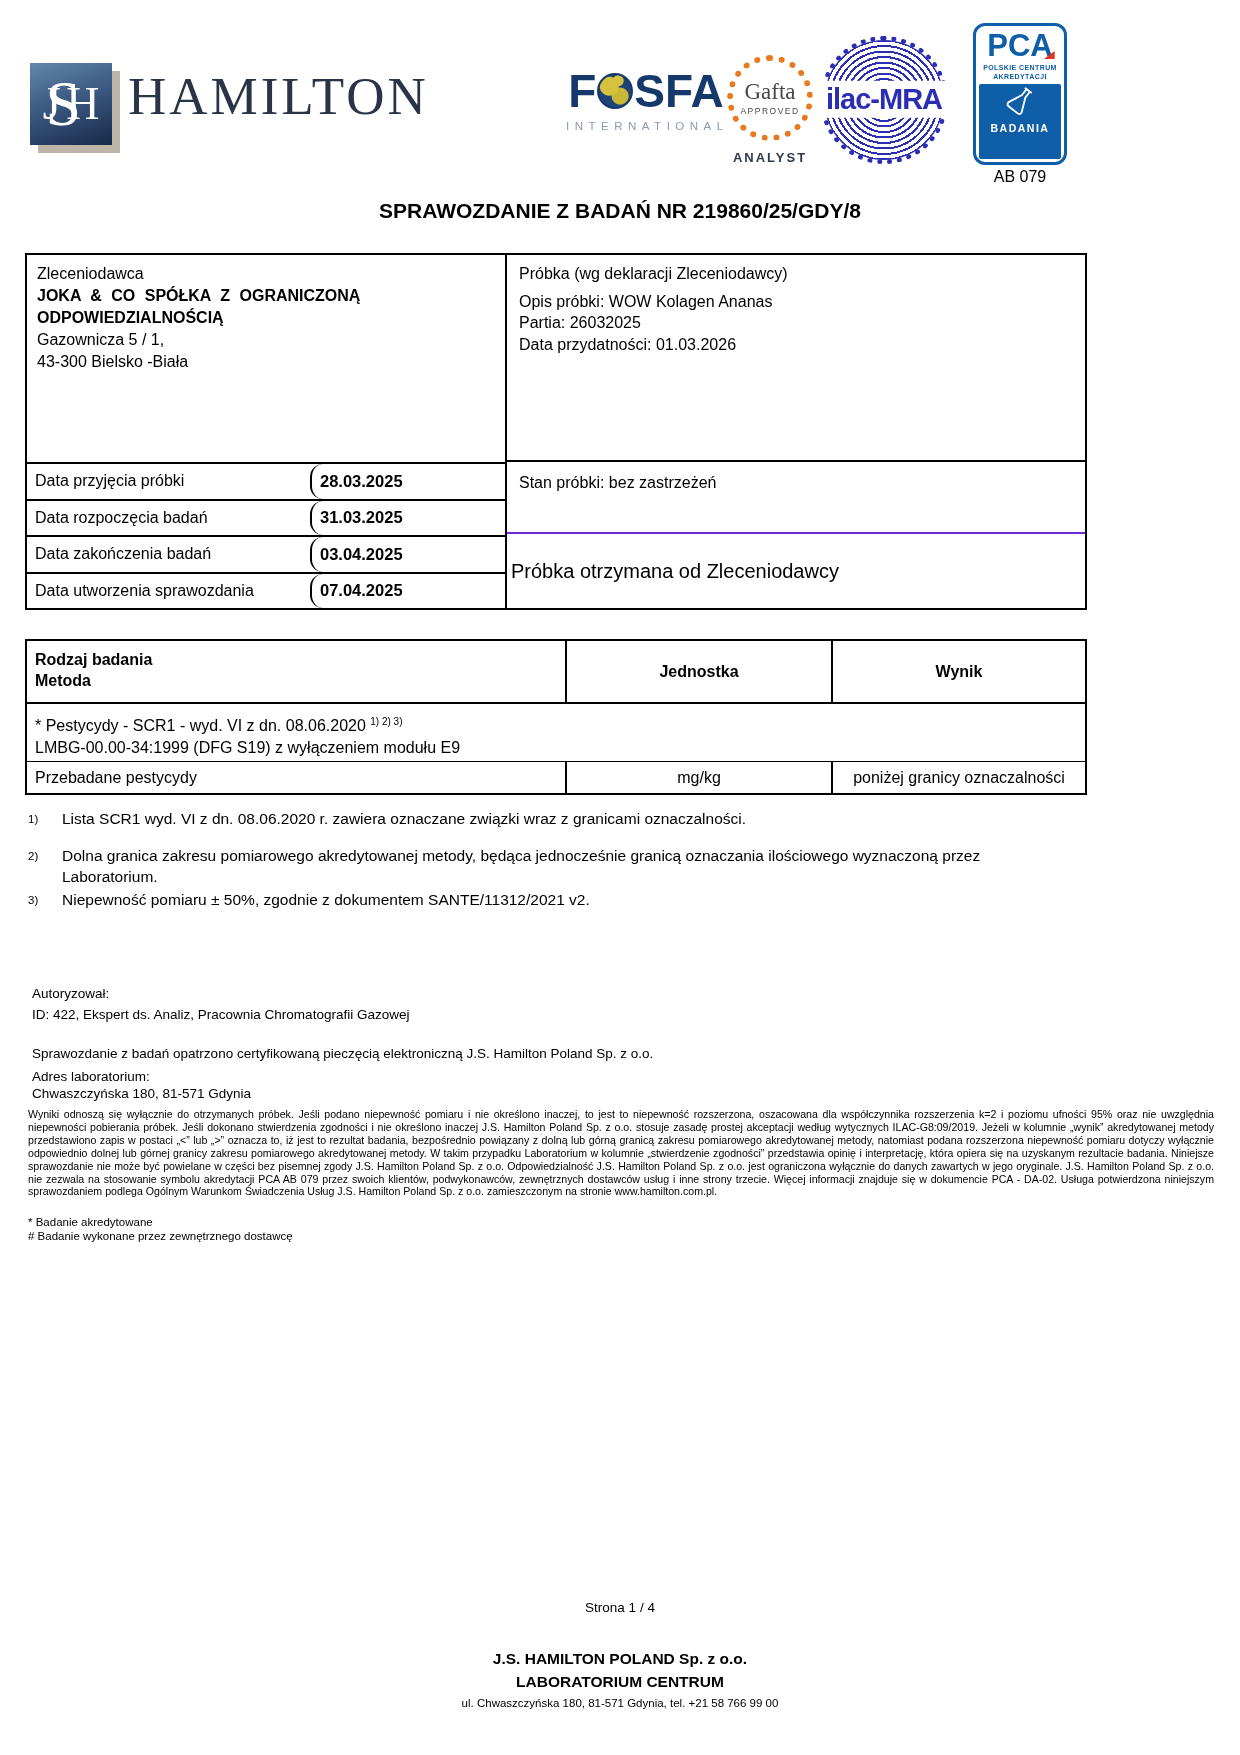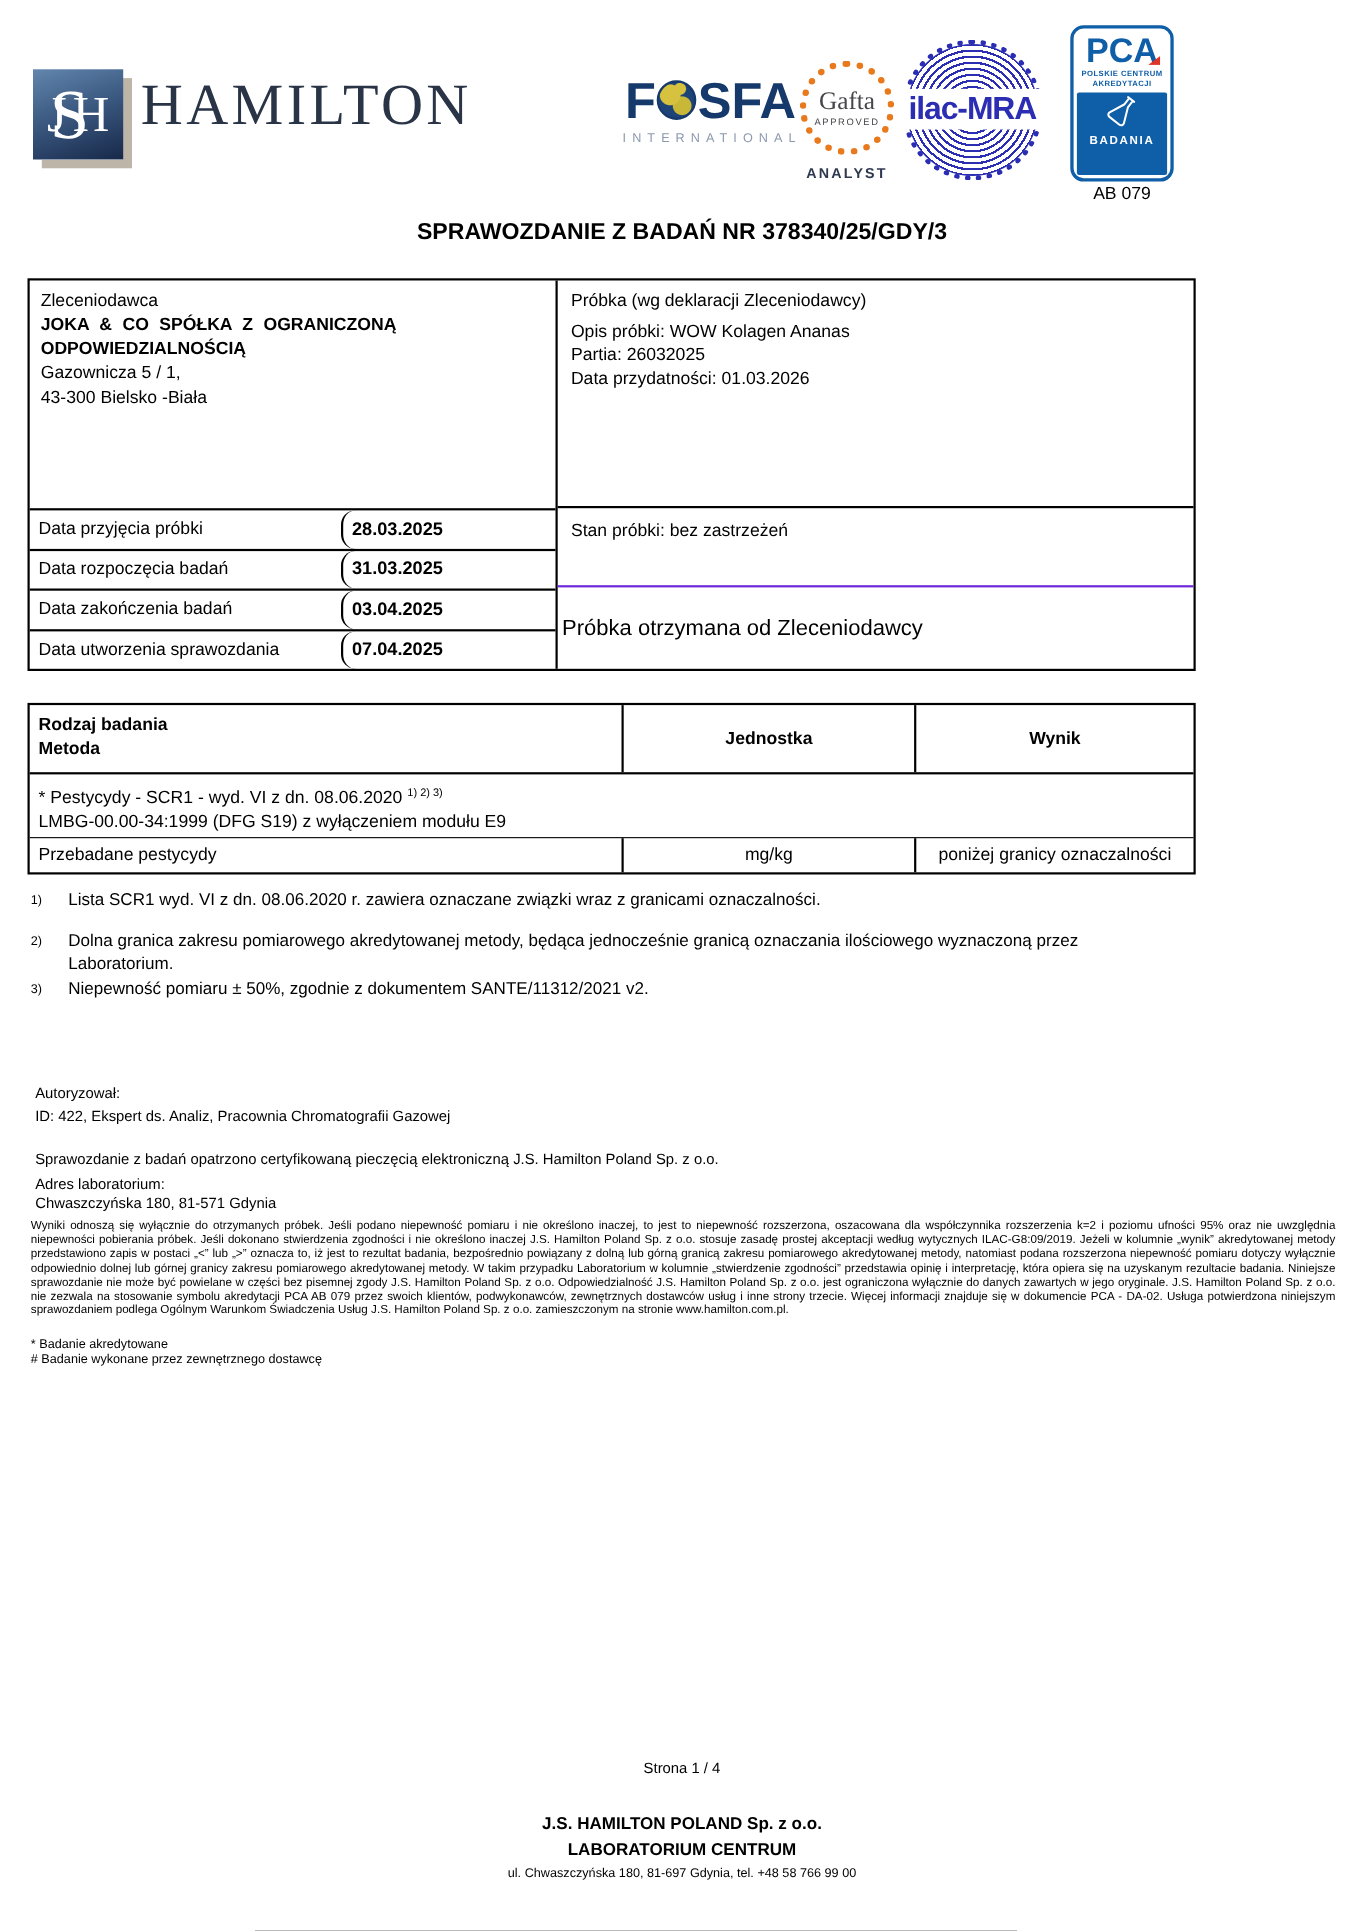--- a/index.html
+++ b/index.html
@@ -144,21 +144,21 @@
     </div>
     <div class="pca-blue">
       <svg width="34" height="34" viewBox="0 0 24 24" style="transform:rotate(38deg)">
         <path d="M9.5 2.5 h5 M10.5 2.8 v5 L6.2 17.5 a1.8 1.8 0 0 0 1.7 2.4 h8.2 a1.8 1.8 0 0 0 1.7 -2.4 L13.5 7.8 V2.8" fill="none" stroke="#ffffff" stroke-width="1.3" stroke-linecap="round" stroke-linejoin="round"></path>
       </svg>
       <div class="pca-badania">BADANIA</div>
     </div>
   </div>
   <div class="abs ab">AB 079</div>
 
-  <div class="abs title">SPRAWOZDANIE Z BADAŃ NR 378340/25/GDY/3</div>
+  <div class="abs title">SPRAWOZDANIE Z BADAŃ NR 219860/25/GDY/8</div>
 
   <div class="abs t1">
     <div class="t1-left">
       <div class="t1-client">
         <div>Zleceniodawca</div>
         <div class="bold">JOKA &amp; CO SPÓŁKA Z OGRANICZONĄ</div>
         <div class="bold">ODPOWIEDZIALNOŚCIĄ</div>
         <div>Gazownicza 5 / 1,</div>
         <div>43-300 Bielsko -Biała</div>
       </div>
@@ -230,15 +230,15 @@
   <div class="abs small13" style="left:32px;top:1069px">Adres laboratorium:</div>
   <div class="abs small13" style="left:32px;top:1086px">Chwaszczyńska 180, 81-571 Gdynia</div>
 
   <div class="abs fineprint">Wyniki odnoszą się wyłącznie do otrzymanych próbek. Jeśli podano niepewność pomiaru i nie określono inaczej, to jest to niepewność rozszerzona, oszacowana dla współczynnika rozszerzenia k=2 i poziomu ufności 95% oraz nie uwzględnia niepewności pobierania próbek. Jeśli dokonano stwierdzenia zgodności i nie określono inaczej J.S. Hamilton Poland Sp. z o.o. stosuje zasadę prostej akceptacji według wytycznych ILAC-G8:09/2019. Jeżeli w kolumnie „wynik” akredytowanej metody przedstawiono zapis w postaci „&lt;” lub „&gt;” oznacza to, iż jest to rezultat badania, bezpośrednio powiązany z dolną lub górną granicą zakresu pomiarowego akredytowanej metody, natomiast podana rozszerzona niepewność pomiaru dotyczy wyłącznie odpowiednio dolnej lub górnej granicy zakresu pomiarowego akredytowanej metody. W takim przypadku Laboratorium w kolumnie „stwierdzenie zgodności” przedstawia opinię i interpretację, która opiera się na uzyskanym rezultacie badania. Niniejsze sprawozdanie nie może być powielane w części bez pisemnej zgody J.S. Hamilton Poland Sp. z o.o. Odpowiedzialność J.S. Hamilton Poland Sp. z o.o. jest ograniczona wyłącznie do danych zawartych w jego oryginale. J.S. Hamilton Poland Sp. z o.o. nie zezwala na stosowanie symbolu akredytacji PCA AB 079 przez swoich klientów, podwykonawców, zewnętrznych dostawców usług i inne strony trzecie. Więcej informacji znajduje się w dokumencie PCA - DA-02. Usługa potwierdzona niniejszym sprawozdaniem podlega Ogólnym Warunkom Świadczenia Usług J.S. Hamilton Poland Sp. z o.o. zamieszczonym na stronie www.hamilton.com.pl.</div>
   <div class="abs legend" style="top:1216px">* Badanie akredytowane</div>
   <div class="abs legend" style="top:1230px"># Badanie wykonane przez zewnętrznego dostawcę</div>
 
   <div class="abs pagenum">Strona 1 / 4</div>
   <div class="abs foot-co">J.S. HAMILTON POLAND Sp. z o.o.</div>
   <div class="abs foot-lab">LABORATORIUM CENTRUM</div>
-  <div class="abs foot-ad">ul. Chwaszczyńska 180, 81-697 Gdynia, tel. +48 58 766 99 00</div>
+  <div class="abs foot-ad">ul. Chwaszczyńska 180, 81-571 Gdynia, tel. +21 58 766 99 00</div>
 
 </div>
 
 </body></html>

